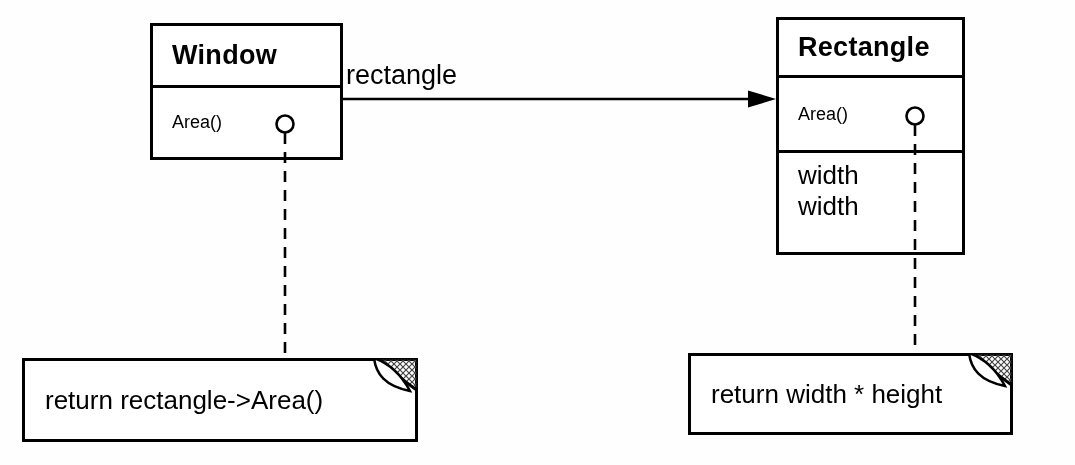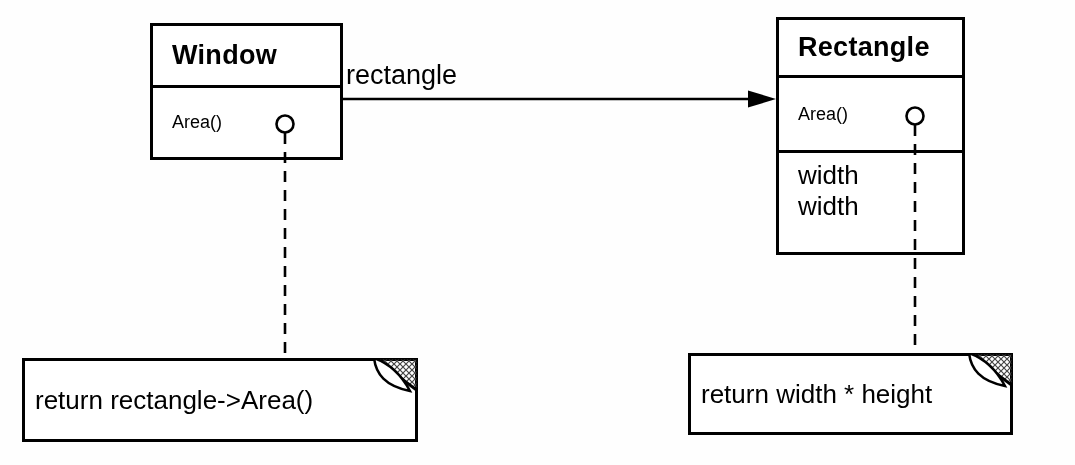--- a/index.html
+++ b/index.html
@@ -41,21 +41,21 @@
   .note {
     position: absolute;
     background: #fff;
     border: 3px solid #000;
     box-sizing: border-box;
     display: flex;
     align-items: center;
   }
   .note-text {
     font-size: 26px;
-    padding-left: 10px;
+    padding-left: 20px;
     white-space: nowrap;
   }
   .dogear {
     position: absolute;
     top: -3px;
     right: -3px;
     width: 48px;
     height: 38px;
   }
   .overlay {

